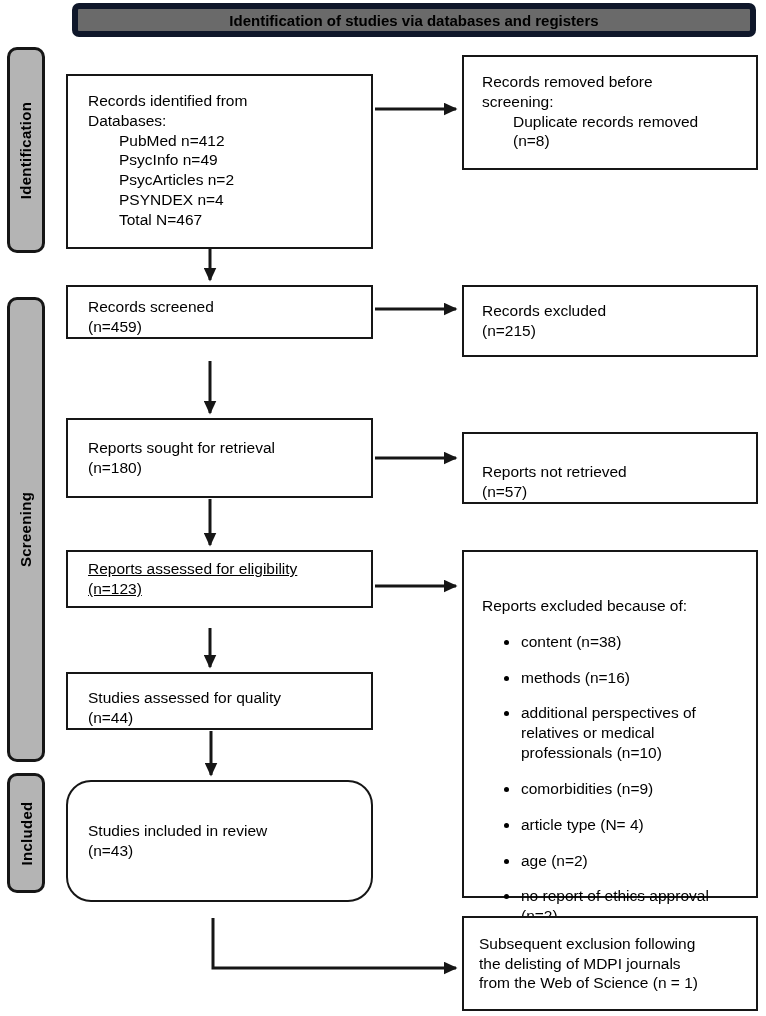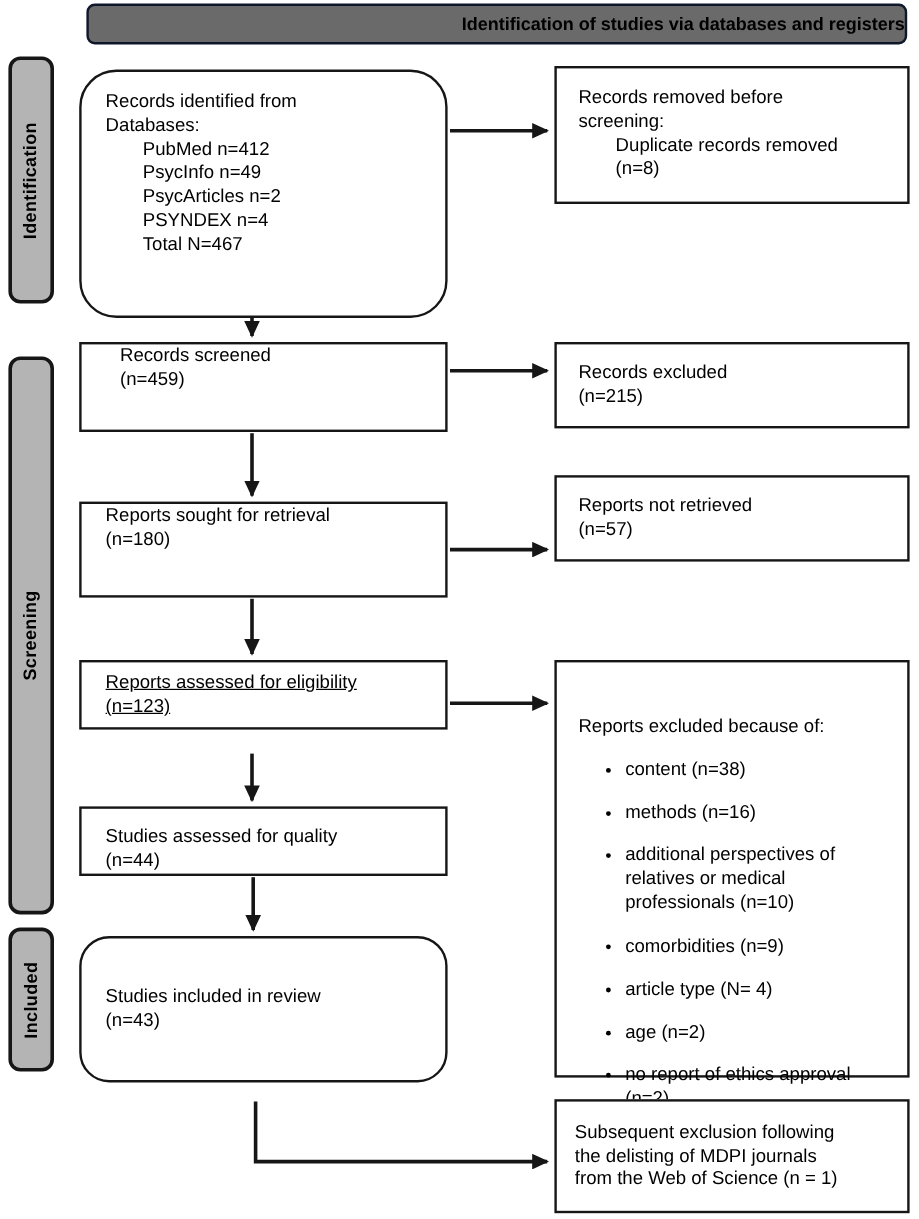--- a/index.html
+++ b/index.html
@@ -8,22 +8,22 @@
     width:766px;height:1016px;
     background:#ffffff;
     font-family:"Liberation Sans", sans-serif;
     color:#000000;
     overflow:hidden;
   }
   .pre{white-space:pre-line;}
   
   .banner{
     position:absolute;left:72px;top:3px;width:684px;height:34px;
-    background:#6a6a6a;border:2px solid #0f172a;border-radius:7px;
-    display:flex;align-items:center;justify-content:flex-end;
+    background:#6a6a6a;border:6px solid #0f172a;border-radius:7px;
+    display:flex;align-items:center;justify-content:center;
     font-size:15px;font-weight:bold;color:#000000;
     box-sizing:border-box;
   }
   
   .vlabel{
     position:absolute;left:7px;width:38px;
     background:#b4b4b4;border:3px solid #161616;border-radius:10px;
     display:flex;align-items:center;justify-content:center;
     box-sizing:border-box;
   }
@@ -37,29 +37,29 @@
   .vl-included{top:773px;height:120px;}
   
   .box{
     position:absolute;
     background:#ffffff;border:2.5px solid #161616;
     box-sizing:border-box;
     font-size:15.5px;line-height:1.28;
   }
   .lcol{left:66px;width:307px;}
   .rcol{left:462px;width:296px;}
-  .b1{top:58px;height:207px;padding:15px 10px 0 20px;border-radius:31px;}
-  .b2{top:285px;height:75px;display:flex;flex-direction:column;justify-content:flex-start;padding-left:32px;}
-  .b3{top:418px;height:80px;display:flex;flex-direction:column;justify-content:flex-start;padding-left:20px;}
+  .b1{top:74px;height:175px;padding:15px 10px 0 20px;}
+  .b2{top:285px;height:54px;display:flex;flex-direction:column;justify-content:flex-end;padding-left:20px;}
+  .b3{top:418px;height:80px;display:flex;flex-direction:column;justify-content:center;padding-left:20px;}
   .b4{top:550px;height:58px;display:flex;flex-direction:column;justify-content:center;padding-left:20px;text-decoration:underline;}
   .b5{top:672px;height:58px;display:flex;flex-direction:column;justify-content:flex-end;padding-left:20px;}
   .b6{top:780px;height:122px;display:flex;flex-direction:column;justify-content:center;padding-left:20px;border-radius:25px;}
   .r1{top:55px;height:115px;padding:15px 24px 0 18px;}
   .r2{top:285px;height:72px;display:flex;flex-direction:column;justify-content:center;padding-left:18px;}
-  .r3{top:396px;height:72px;display:flex;flex-direction:column;justify-content:center;padding-left:18px;}
+  .r3{top:432px;height:72px;display:flex;flex-direction:column;justify-content:flex-end;padding-left:18px;}
   .r4{top:550px;height:348px;padding:44px 12px 0 18px;}
   .r5{top:916px;height:95px;display:flex;flex-direction:column;justify-content:center;padding-left:15px;}
   .indent{margin-left:31px;}
   .bullets{margin:1px 0 0 0;padding-left:22px;list-style:disc;}
   .bullets li{white-space:pre-line;margin:16px;padding-left:1px;}
   .total{font-weight:bold;margin-top:16px;}
   
   .arrows{position:absolute;left:0;top:0;pointer-events:none;}
 </style>
 </head>

